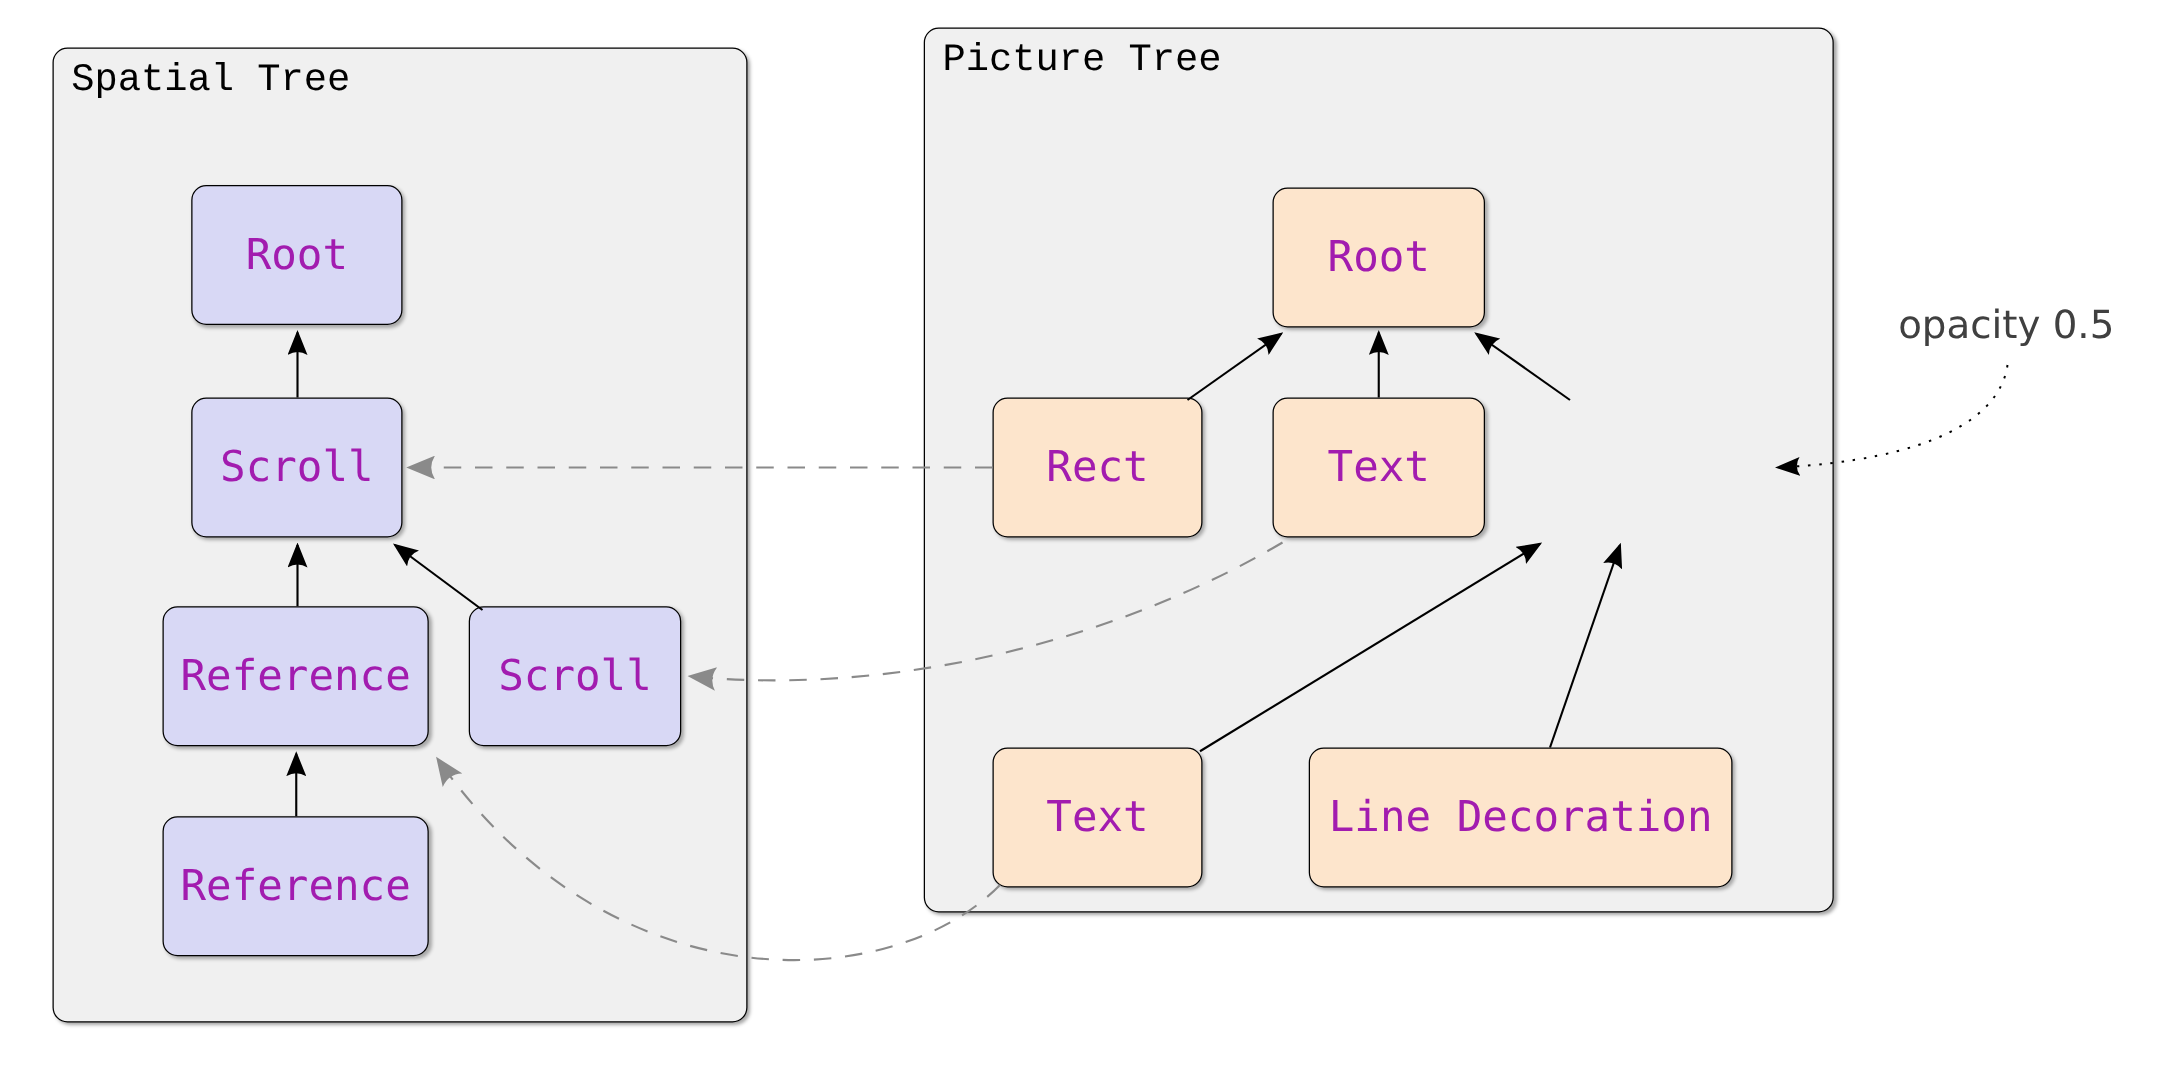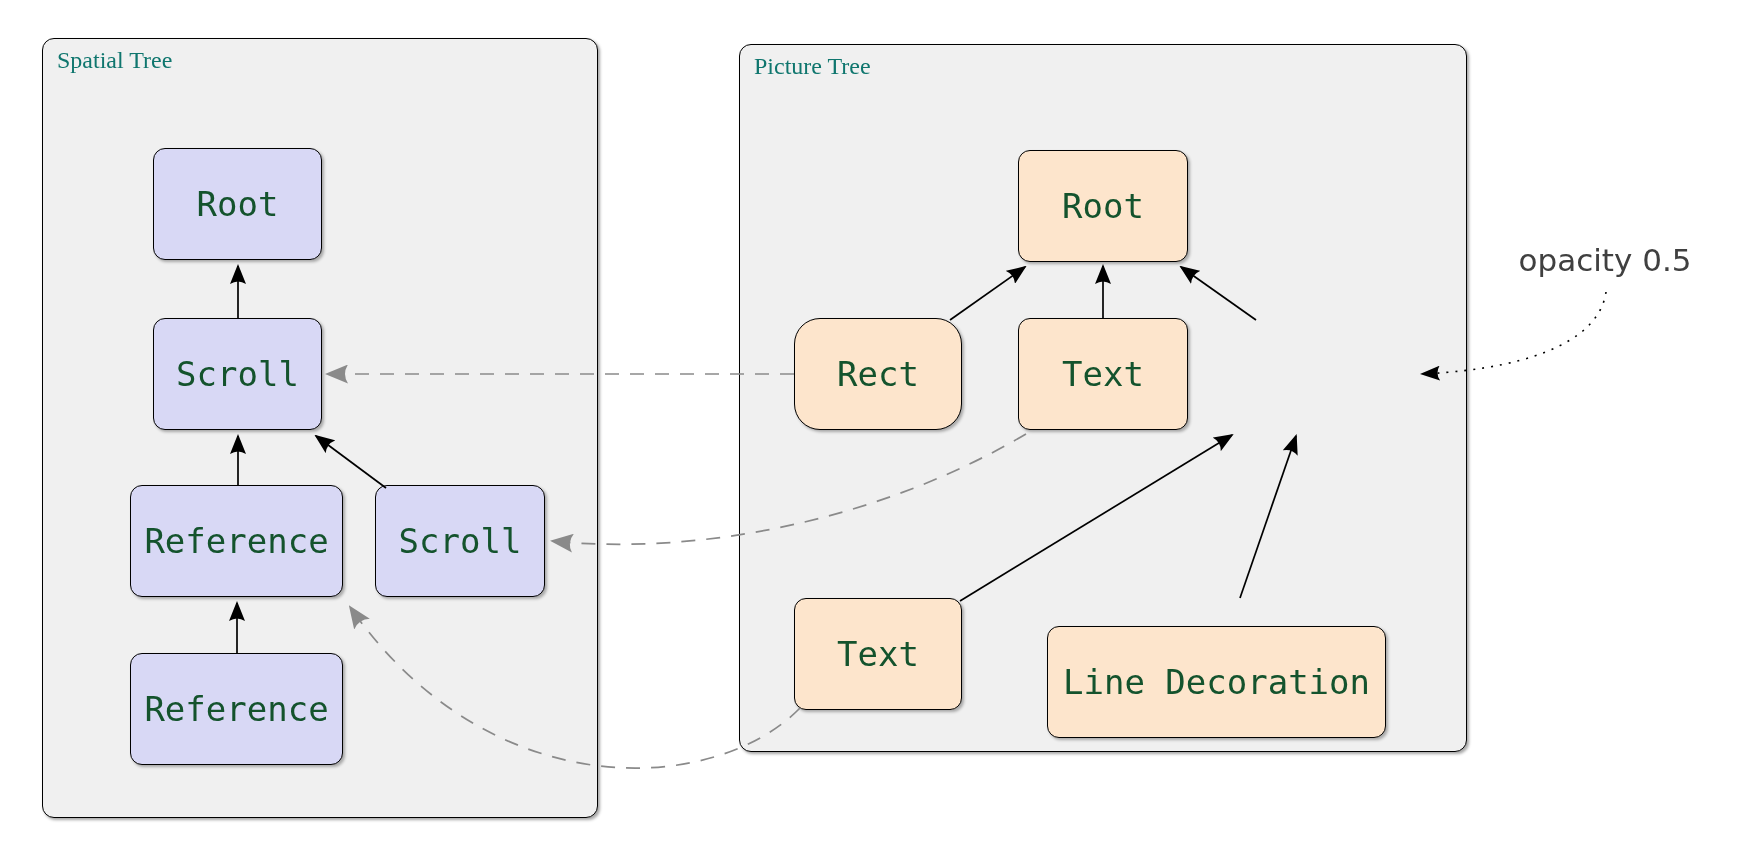--- a/index.html
+++ b/index.html
@@ -14,35 +14,35 @@
     position:absolute;
     background:#f0f0f0;
     border:1.6px solid #000000;
     border-radius:12px;
     box-shadow:2px 2px 3px rgba(0,0,0,0.35);
     box-sizing:border-box;
   }
   .panel-title{
     position:absolute;
     left:14px;top:8px;
-    font-size:24px;
-    color:#0f766e;
-    font-family:Liberation Serif, serif;
+    font-size:31px;
+    color:#000000;
+    font-family:Liberation Mono, monospace;
     white-space:nowrap;
   }
   .node{
     position:absolute;
     border:1.6px solid #000000;
     border-radius:12px;
     box-shadow:2px 2px 3px rgba(0,0,0,0.30);
     box-sizing:border-box;
     display:flex;align-items:center;justify-content:center;
     font-family:"DejaVu Sans Mono","Liberation Mono",monospace;
     font-size:34px;
-    color:#14532d;
+    color:#a21caf;
     white-space:nowrap;
   }
   .node.sp{background:#d8d8f5;}
   .node.pc{background:#fde5cc;}
   .annotation{
     position:absolute;
     font-size:31px;
     color:#404040;
     white-space:nowrap;
     text-align:center;
@@ -57,35 +57,35 @@
 </style>
 </head>
 <body>
 
 <div class="canvas">
 
   <div class="panel" style="left:42px;top:38px;width:556px;height:780px;">
     <div class="panel-title">Spatial Tree</div>
   </div>
 
-  <div class="panel" style="left:739px;top:44px;width:728px;height:708px;">
+  <div class="panel" style="left:739px;top:22px;width:728px;height:708px;">
     <div class="panel-title">Picture Tree</div>
   </div>
 
   <div class="node sp" style="left:153px;top:148px;width:169px;height:112px;">Root</div>
   <div class="node sp" style="left:153px;top:318px;width:169px;height:112px;">Scroll</div>
   <div class="node sp" style="left:130px;top:485px;width:213px;height:112px;">Reference</div>
   <div class="node sp" style="left:375px;top:485px;width:170px;height:112px;">Scroll</div>
   <div class="node sp" style="left:130px;top:653px;width:213px;height:112px;">Reference</div>
 
   <div class="node pc" style="left:1018px;top:150px;width:170px;height:112px;">Root</div>
-  <div class="node pc" style="left:794px;top:318px;width:168px;height:112px;border-radius:26px;">Rect</div>
+  <div class="node pc" style="left:794px;top:318px;width:168px;height:112px;">Rect</div>
   <div class="node pc" style="left:1018px;top:318px;width:170px;height:112px;">Text</div>
   <div class="node pc" style="left:794px;top:598px;width:168px;height:112px;">Text</div>
-  <div class="node pc" style="left:1047px;top:598px;width:339px;height:112px;margin-top:28px;">Line Decoration</div>
+  <div class="node pc" style="left:1047px;top:598px;width:339px;height:112px;">Line Decoration</div>
 
   <div class="annotation" style="left:1500px;top:242px;width:210px;">opacity 0.5</div>
 
   <svg class="edges" width="1742" height="868" viewBox="0 0 1742 868">
     <defs>
       <marker id="mk-black" viewBox="0 0 20 16" markerWidth="20" markerHeight="16" refX="18" refY="8" orient="auto" markerUnits="userSpaceOnUse">
         <path d="M0,0 L20,8 L0,16 Q5,8 0,0 z" fill="#000000"></path>
       </marker>
       <marker id="mk-gray" viewBox="0 0 23 19" markerWidth="23" markerHeight="19" refX="21" refY="9.5" orient="auto" markerUnits="userSpaceOnUse">
         <path d="M0,0 L23,9.5 L0,19 Q6,9.5 0,0 z" fill="#8a8a8a"></path>

